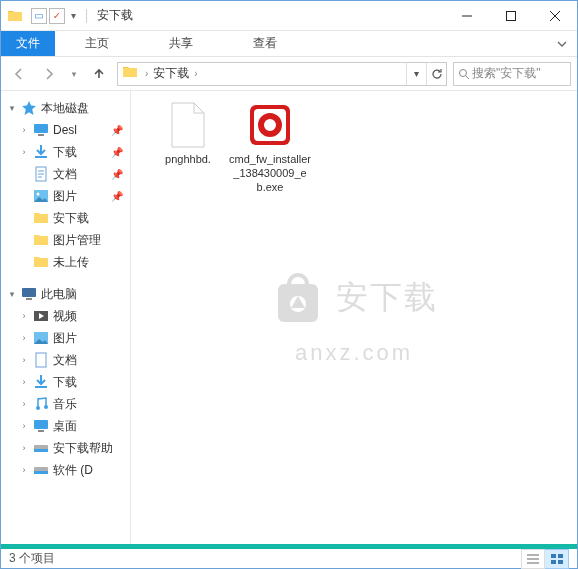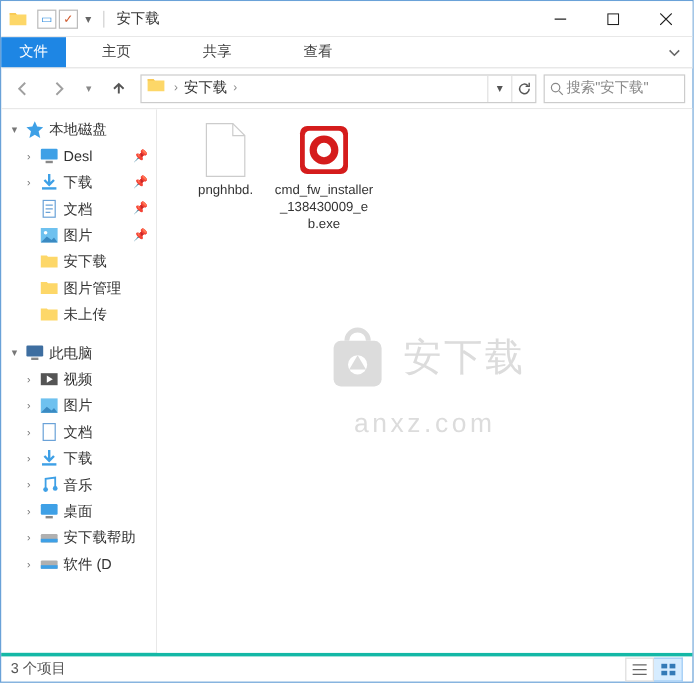--- a/index.html
+++ b/index.html
@@ -53,21 +53,21 @@
 .fitem { width: 82px; display: flex; flex-direction: column; align-items: center; gap: 4px; cursor: pointer; }
 .fitem-ico { width: 48px; height: 48px; display: flex; align-items: center; justify-content: center; }
 .fitem-label { font-size: 11px; color: #333; text-align: center; line-height: 1.25; word-break: break-all; }
 .watermark { position: absolute; top: 50%; left: 50%; transform: translate(-50%, -50%); display: flex; flex-direction: column; align-items: center; color: #dcdcdc; pointer-events: none; }
 .watermark-top { display: flex; align-items: center; gap: 10px; }
 .wm-text-cn { font-size: 32px; font-weight: 500; letter-spacing: 2px; }
 .wm-text-en { font-size: 22px; letter-spacing: 3px; margin-top: 14px; }
 .wm-bag { width: 56px; height: 56px; }
 
 
-.statusbar { height: 24px; border-top: 3px solid #14b8a6; display: flex; align-items: center; padding: 0 8px; font-size: 12px; color: #555; }
+.statusbar { height: 24px; border-top: 5px solid #14b8a6; display: flex; align-items: center; padding: 0 8px; font-size: 12px; color: #555; }
 .status-right { margin-left: auto; display: flex; }
 .sb-btn { width: 24px; height: 20px; border: 1px solid #ddd; display: flex; align-items: center; justify-content: center; cursor: pointer; font-size: 10px; }
 .sb-btn + .sb-btn { border-left: none; }
 .sb-btn.active { background: #d6ecff; border-color: #9ecbf4; }
 </style>
 </head>
 <body>
 
 <div class="window">
 

